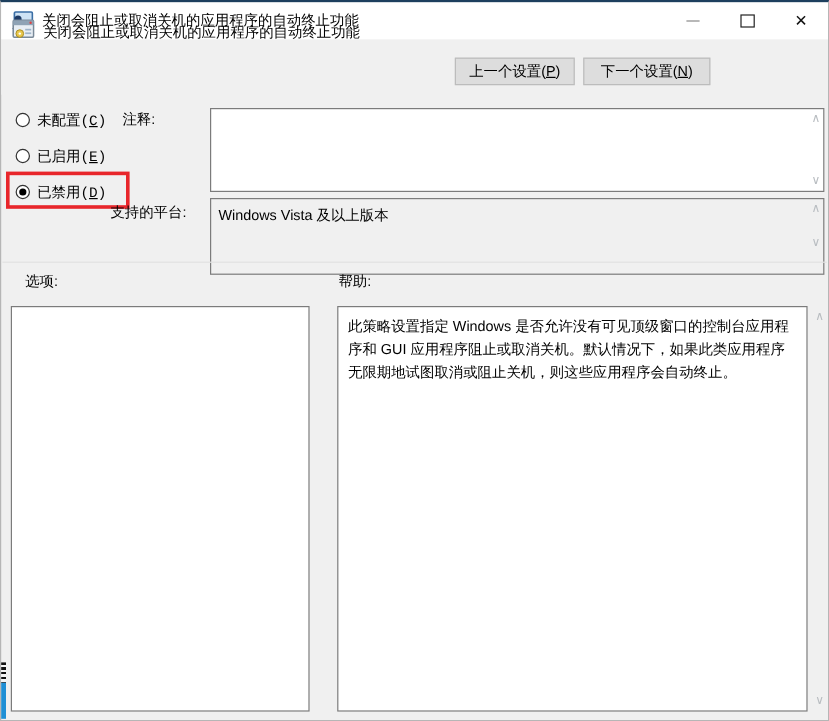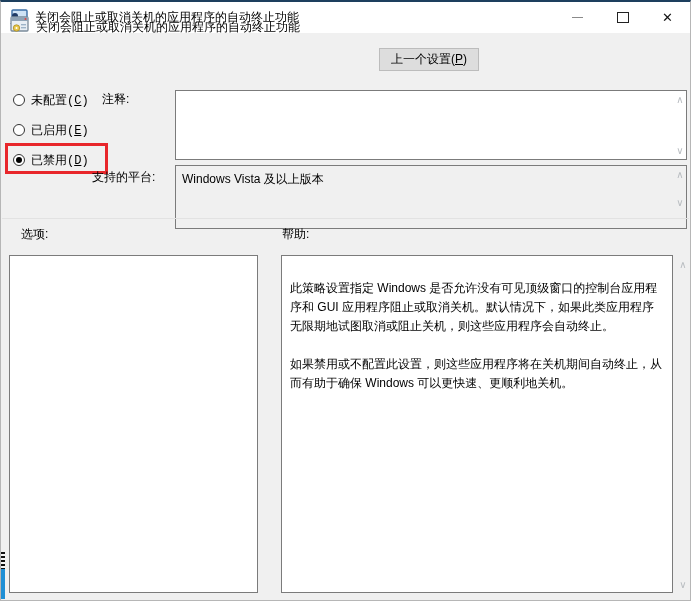--- a/index.html
+++ b/index.html
@@ -58,21 +58,21 @@
   .platform-box .val{position:absolute;left:6px;top:5px;font-size:12px;}
   .sc{
     position:absolute;font-size:10px;color:#b9bdc1;line-height:1;
     width:12px;text-align:center;user-select:none;
   }
   
   .sep{position:absolute;left:1px;right:1px;top:216px;height:1px;background:#e2e2e2;}
   .panel{background:#fff;top:253px;height:338px;}
   .options-panel{left:8px;width:249px;}
   .help-panel{left:280px;width:392px;padding:7px 10px 7px 8px;overflow:hidden;}
-  .help-panel p{margin:16px 0 19px 0;font-size:12px;line-height:19px;}
+  .help-panel p{margin:0 0 19px 0;font-size:12px;line-height:19px;}
   
   .sliver-stripes{
     position:absolute;left:0;top:550px;width:4px;height:17px;
     background:repeating-linear-gradient(to bottom,#111 0 2px,#f5f5f5 2px 4px);
   }
   .sliver-blue{position:absolute;left:0;top:567px;width:4px;height:30px;background:#1f8fd5;}
 </style>
 </head>
 <body>
 
@@ -105,20 +105,21 @@
     <rect x="1" y="2" width="17" height="14" rx="1" fill="#e8eef4" stroke="#7a8a99" stroke-width="1.3"></rect>
     <rect x="1" y="2" width="17" height="4" fill="#8fa3b5"></rect>
     <circle cx="15.5" cy="4" r="1" fill="#d44"></circle>
     <circle cx="6.5" cy="13" r="3.2" fill="#e8c74b" stroke="#a98c23" stroke-width="0.8"></circle>
     <circle cx="6.5" cy="13" r="1" fill="#fff"></circle>
     <rect x="11" y="9" width="5" height="1.4" fill="#9db3c8"></rect>
     <rect x="11" y="12" width="5" height="1.4" fill="#9db3c8"></rect>
   </svg>
   <span class="policy-title">关闭会阻止或取消关机的应用程序的自动终止功能</span>
   <div class="nav-btn prev"><span>上一个设置(</span><span class="u">P</span><span>)</span></div>
+  <div class="nav-btn next"><span>下一个设置(</span><span class="u">N</span><span>)</span></div>
 
   <div class="radio-row" style="top:90px">
     <span class="circ"></span>
     <span><span>未配置(</span><span class="u">C</span><span>)</span></span>
   </div>
   <div class="radio-row" style="top:120px">
     <span class="circ"></span>
     <span><span>已启用(</span><span class="u">E</span><span>)</span></span>
   </div>
   <div class="radio-row" style="top:150px">
@@ -141,21 +142,20 @@
 
   <div class="sep"></div>
 
   <span class="fld-label" style="left:20px;top:224px">选项:</span>
   <span class="fld-label" style="left:281px;top:224px">帮助:</span>
 
   <div class="box panel options-panel"></div>
 
   <div class="box panel help-panel">
     <p>此策略设置指定 Windows 是否允许没有可见顶级窗口的控制台应用程序和 GUI 应用程序阻止或取消关机。默认情况下，如果此类应用程序无限期地试图取消或阻止关机，则这些应用程序会自动终止。</p>
-    <p>如果禁用或不配置此设置，则这些应用程序将在关机期间自动终止，从而有助于确保 Windows 可以更快速、更顺利地关机。</p>
   </div>
   <span class="sc" style="left:676px;top:258px">∧</span>
   <span class="sc" style="left:676px;top:578px">∨</span>
 
   <div class="sliver-stripes"></div>
   <div class="sliver-blue"></div>
 
 </div>
 
 </body></html>

